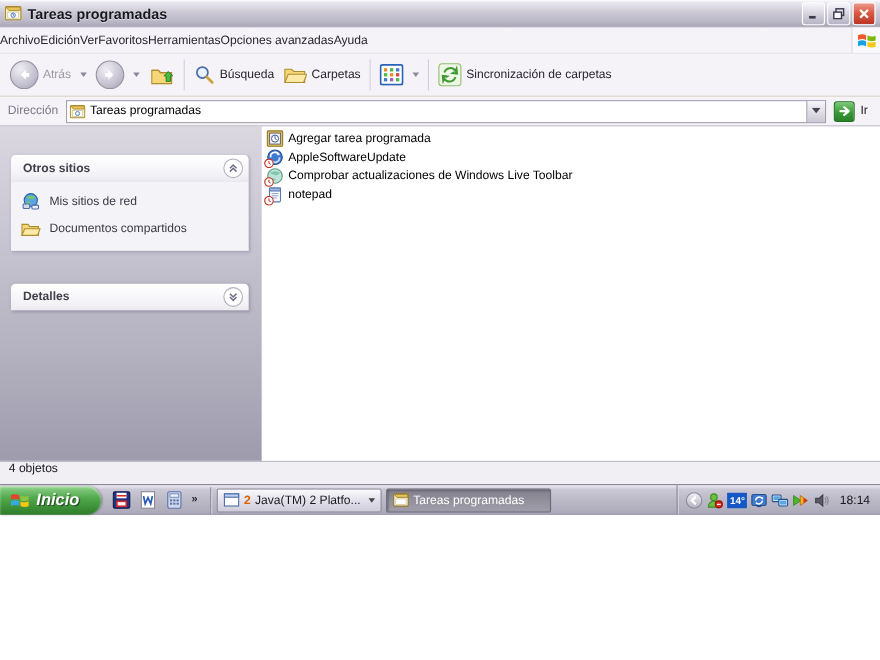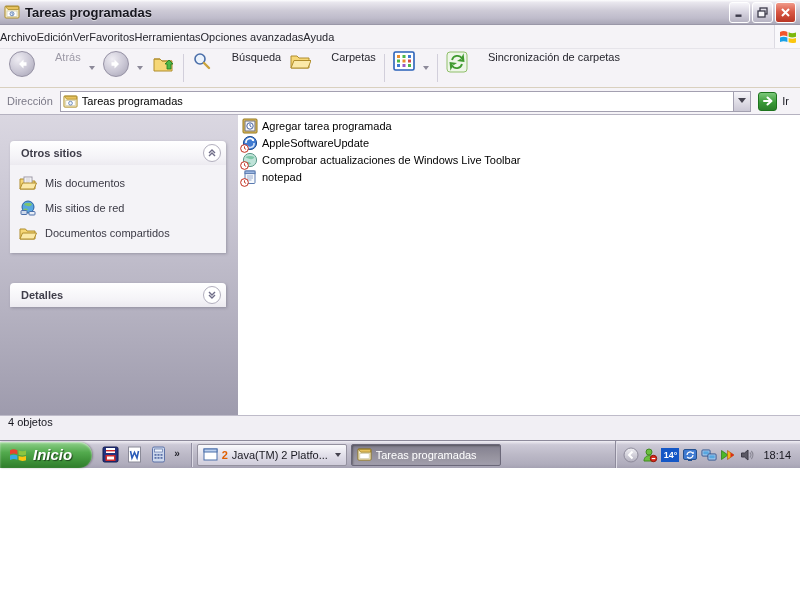--- a/index.html
+++ b/index.html
@@ -23,21 +23,21 @@
   .winbtn.red { background:linear-gradient(180deg,#f09a8a 0%,#da5a47 45%,#b93524 100%); }
 
   .menubar { height:24px; flex:0 0 24px; background:#f5f3f7; display:flex; align-items:center;
     border-bottom:1px solid #e6e4ea; }
   .menu-item { padding:4px 0; color:#26262e; }
   .menubar-logo { margin-left:auto; width:26px; height:23px; display:flex; align-items:center;
     justify-content:center; border-left:1px solid #dcdae2; background:#f9f8fb; }
 
   .toolbar { height:39px; flex:0 0 39px; background:#f5f3f7; display:flex; align-items:center;
     padding:0 5px; border-bottom:1px solid #d9d0bf; }
-  .tb-btn { display:flex; align-items:flex-start; gap:20px; padding:0 4px; color:#26262e; height:34px; }
+  .tb-btn { display:flex; align-items:center; gap:4px; padding:0 4px; color:#26262e; height:34px; }
   .nav-circle { width:26px; height:26px; border-radius:50%;
     background:radial-gradient(circle at 35% 30%, #efedf3 0%, #c9c6d4 55%, #a3a0b2 100%);
     border:1px solid #9591a4; display:flex; align-items:center; justify-content:center; }
   .lbl-disabled { color:#9c99a6; }
   .dd-arrow { width:0; height:0; border-left:3px solid transparent; border-right:3px solid transparent;
     border-top:4px solid #8c8999; margin:0 4px; }
   .tb-sep { width:1px; height:28px; background:#d2cfdb; margin:0 4px; flex:0 0 1px; }
 
   .addressbar { height:27px; flex:0 0 27px; background:#f5f3f7; display:flex; align-items:center;
     padding:0 3px 0 7px; border-bottom:1px solid #b5b2c0; }
@@ -66,21 +66,21 @@
     border:1px solid #b2afbe; display:flex; align-items:center; justify-content:center; }
   .panel-body { background:#f4f3f7; padding:9px 8px 11px 9px; display:flex; flex-direction:column; gap:7px; }
   .side-item { display:flex; align-items:center; gap:8px; color:#3b3a45; height:18px; }
 
   .main { flex:1; background:#fff; padding-top:2px; overflow:hidden; }
   .file-row { display:flex; align-items:center; gap:4px; height:17px; padding-left:4px; color:#000; }
   .file-icon-wrap { position:relative; width:16px; height:16px; flex:0 0 16px; }
   .clock-overlay { position:absolute; left:-2px; bottom:-2px; width:9px; height:9px; }
 
   .statusbar { height:21px; flex:0 0 21px; background:#f1eff4; border-top:1px solid #bebbc9;
-    display:flex; align-items:flex-end; padding:12px 8px; color:#17171f; }
+    display:flex; align-items:flex-start; padding:0 8px; color:#17171f; }
 
   
   .taskbar { position:absolute; left:0; right:0; bottom:0; height:28px;
     background:linear-gradient(180deg,#f1eff5 0%,#ccc9d6 14%,#bcb9c7 50%,#b0adbd 85%,#a5a2b3 100%);
     border-top:1px solid #8d8a9b; display:flex; align-items:center; }
   .start-btn { height:26px; padding:0 20px 0 9px; border-radius:0 13px 13px 0;
     background:linear-gradient(180deg,#8fd18a 0%,#53aa4e 40%,#3c8f37 75%,#2f7c2b 100%);
     box-shadow:inset 0 1px 2px rgba(255,255,255,.55), 1px 0 2px rgba(0,0,0,.3);
     display:flex; align-items:center; gap:6px; }
   .start-text { color:#fff; font-weight:bold; font-style:italic; font-size:15px;
@@ -256,29 +256,20 @@
             <span class="panel-title">Otros sitios</span>
             <span class="panel-chevron">
               <svg width="10" height="10" viewBox="0 0 10 10">
                 <path d="M2 5 L5 2 L8 5 M2 8 L5 5 L8 8" fill="none" stroke="#6f6d88" stroke-width="1.4"></path>
               </svg>
             </span>
           </div>
           <div class="panel-body">
             <div class="side-item">
               <svg width="18" height="16" viewBox="0 0 18 16">
-                <path d="M1 4 L1 14 H16 V6 H8 L6.5 4 Z" fill="#f6d777" stroke="#b08d2c"></path>
-                <rect x="5" y="2" width="8" height="9" fill="#fff" stroke="#9b98a6"></rect>
-                <path d="M6.5 4 H11.5 M6.5 6 H11.5 M6.5 8 H10" stroke="#b5b2c0" stroke-width=".8"></path>
-                <path d="M1 14 L3.5 8 H17.5 L15 14 Z" fill="#fbe9a8" stroke="#b08d2c"></path>
-              </svg>
-              <span>Mis documentos</span>
-            </div>
-            <div class="side-item">
-              <svg width="18" height="16" viewBox="0 0 18 16">
                 <circle cx="9" cy="7" r="6" fill="#57a7e0" stroke="#2a62a0"></circle>
                 <path d="M5 4 C7 2.8 11 2.8 13 4 C12 6 11 6.5 9 6 C7 5.5 6 5.5 5 4 Z" fill="#7ec468"></path>
                 <path d="M4.5 9 C6 8 8 8.5 9 9.8 C8 11 6 11.2 4.8 10.4 Z" fill="#7ec468"></path>
                 <rect x="2" y="10.5" width="6" height="4" rx=".8" fill="#cfd9ea" stroke="#4a6ea9"></rect>
                 <rect x="10" y="11.5" width="6" height="3.5" rx=".8" fill="#e8edf6" stroke="#4a6ea9"></rect>
               </svg>
               <span>Mis sitios de red</span>
             </div>
             <div class="side-item">
               <svg width="18" height="16" viewBox="0 0 18 16">

